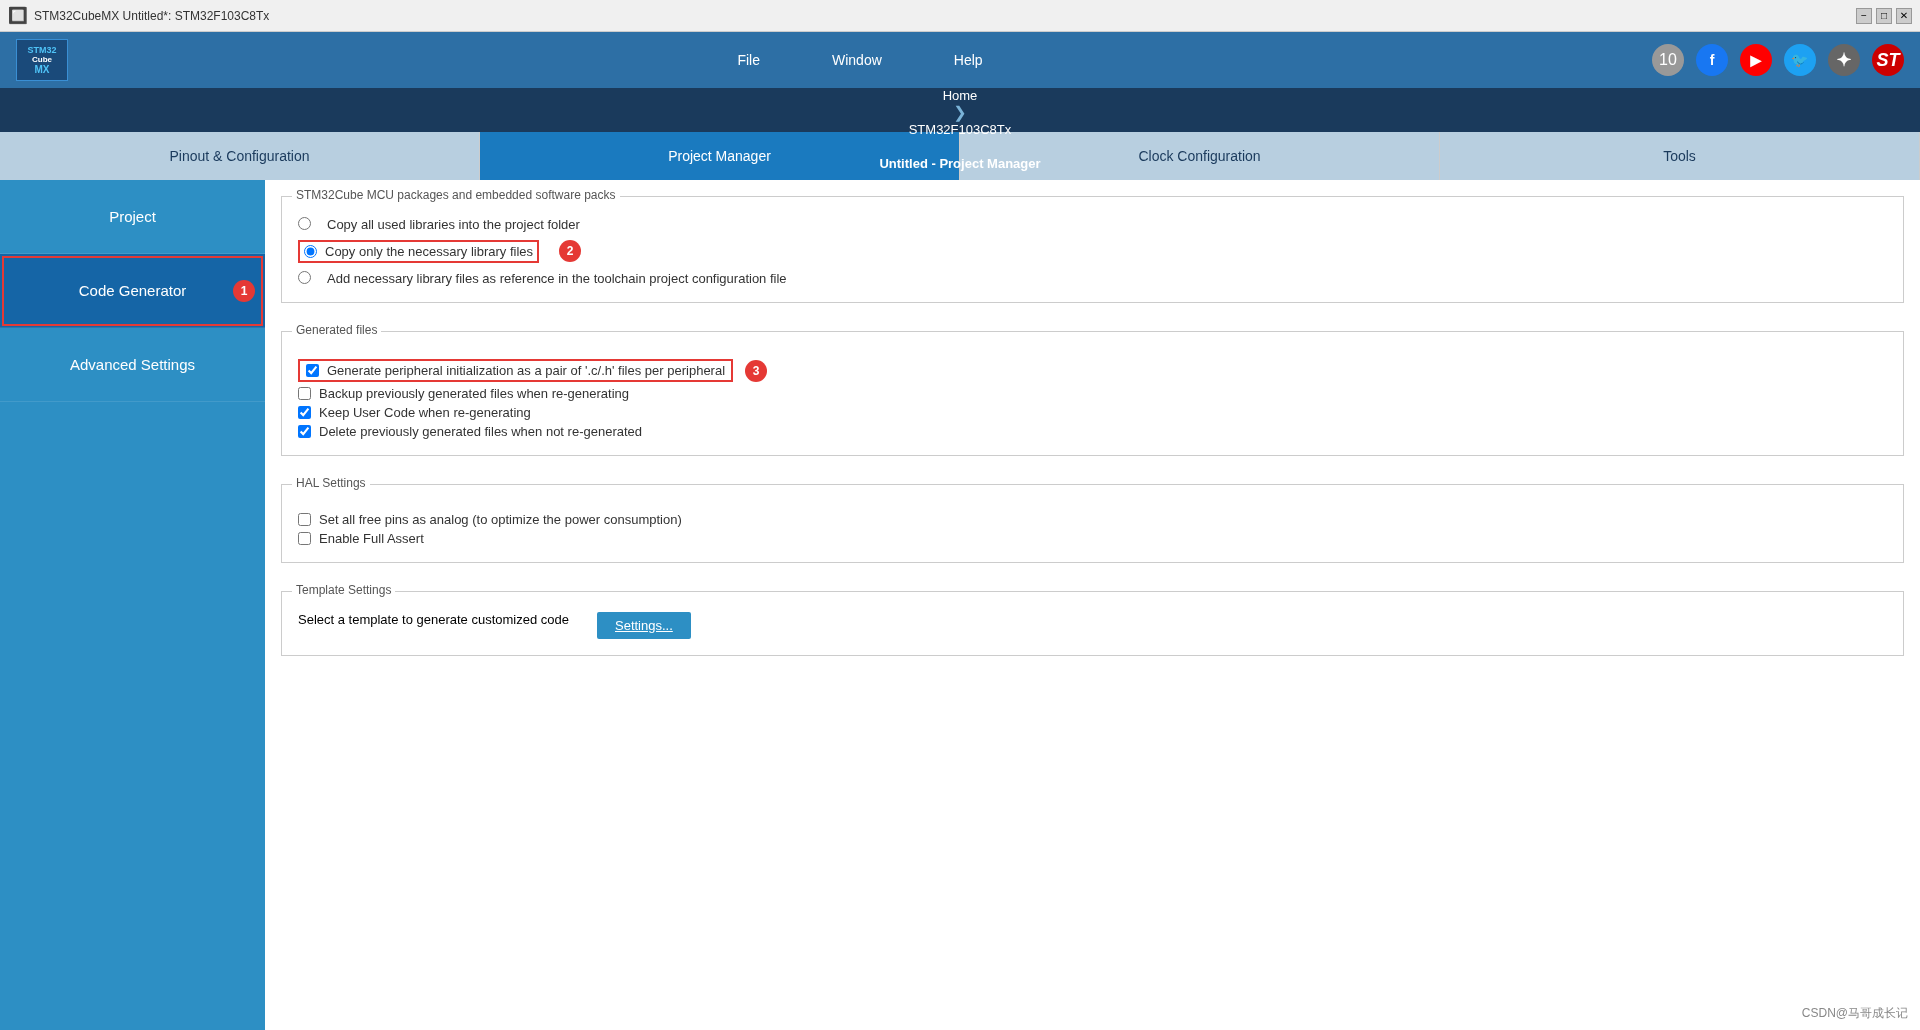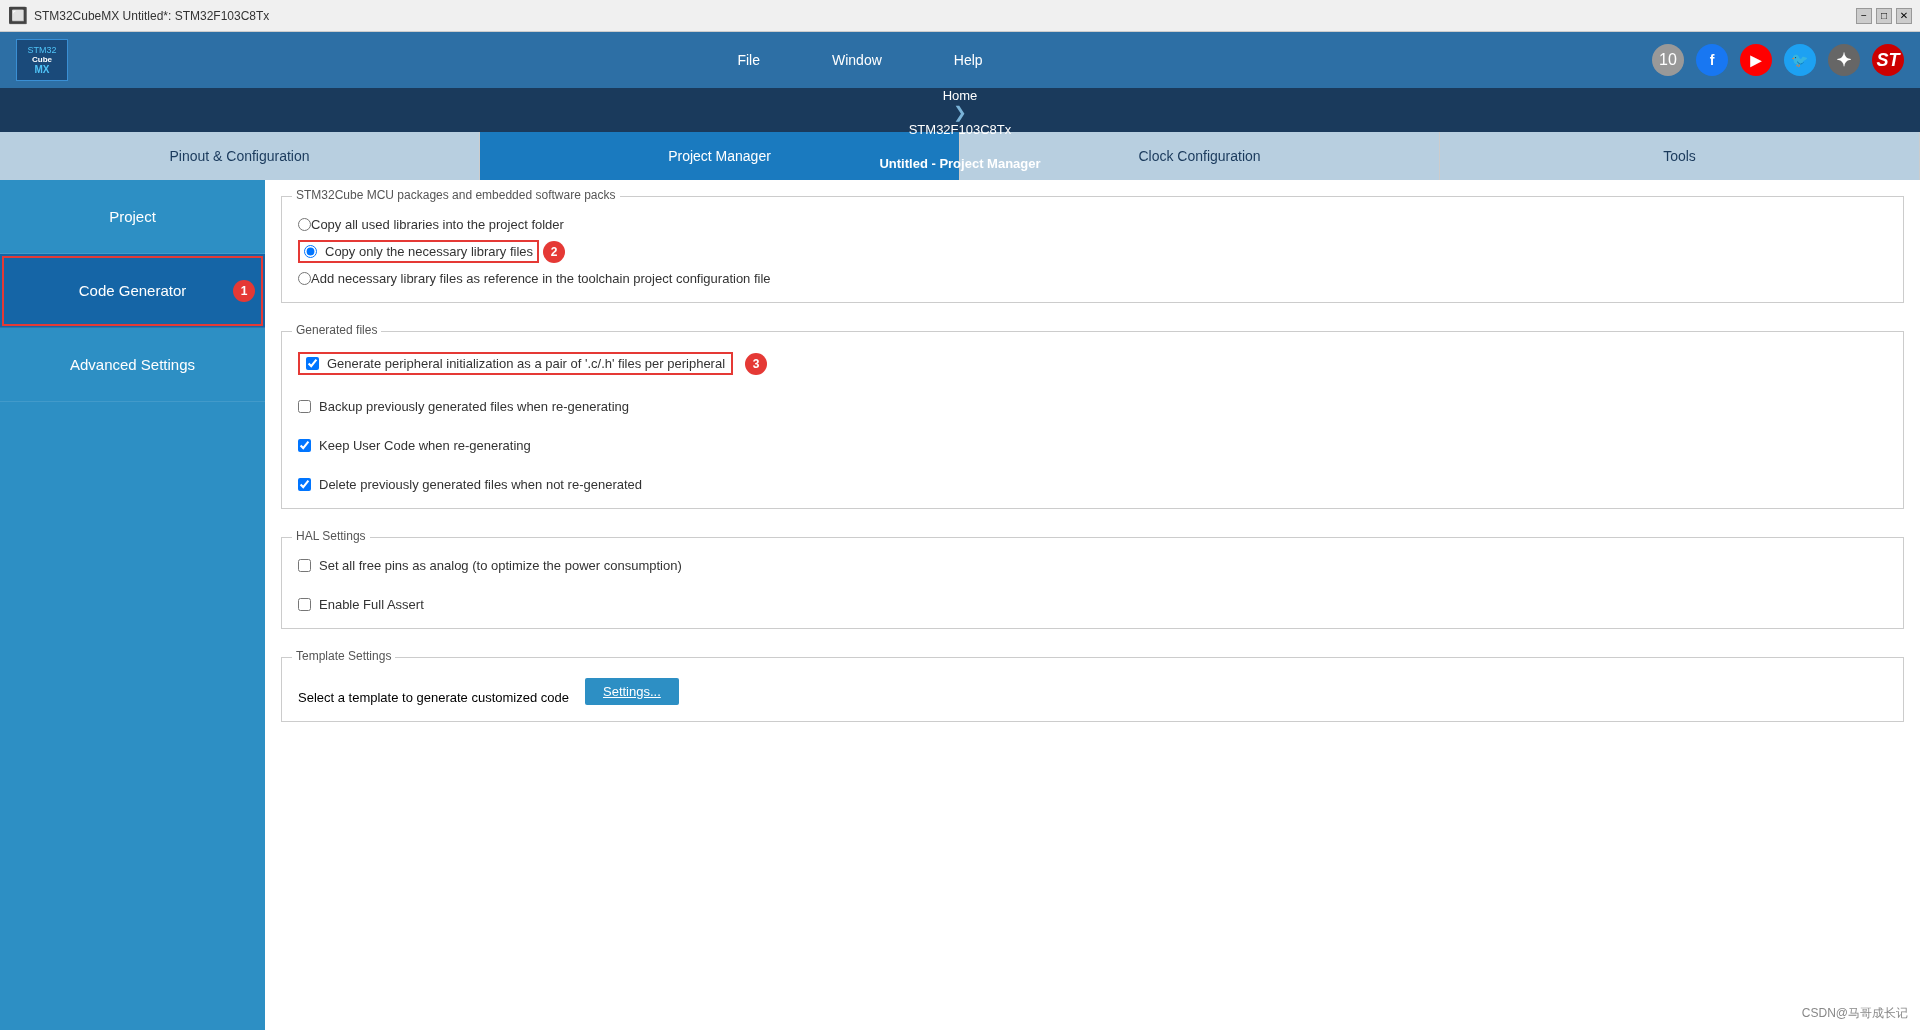--- a/index.html
+++ b/index.html
@@ -51,21 +51,21 @@
     }
     .logo-box {
       width: 52px; height: 42px;
       background: #1a4a7a;
       display: flex; flex-direction: column; align-items: center; justify-content: center;
       border: 1px solid #3a8fd4;
       font-size: 8px;
       color: white;
       font-weight: bold;
     }
-    .logo-stm { font-size: 9px; font-weight: normal; color: #4fc3f7; text-align: right; }
+    .logo-stm { font-size: 9px; font-weight: bold; color: #4fc3f7; text-align: right; }
     .logo-cube { font-size: 8px; color: white; }
     .logo-mx { font-size: 10px; color: #4fc3f7; font-weight: bold; }
     .menu-items {
       display: flex;
       gap: 56px;
       flex: 1;
       justify-content: center;
     }
     .menu-item {
       color: white;
@@ -228,25 +228,25 @@
       top: -9px;
       left: 10px;
       background: white;
       padding: 0 4px;
       font-size: 12px;
       color: #555;
     }
 
     
     .radio-group { display: flex; flex-direction: column; gap: 8px; margin-top: 8px; }
-    .radio-label { display: flex; align-items: center; gap: 0; font-size: 13px; color: #333; cursor: pointer; }
+    .radio-label { display: flex; align-items: flex-start; gap: 16px; font-size: 13px; color: #333; cursor: pointer; }
     .radio-label input[type="radio"] { cursor: pointer; }
 
     
-    .checkbox-group { display: flex; flex-direction: column; gap: 24px; margin-top: 8px; }
+    .checkbox-group { display: flex; flex-direction: column; gap: 4px; margin-top: 15px; }
     .checkbox-label { display: flex; align-items: center; gap: 8px; font-size: 13px; color: #333; cursor: pointer; }
     .checkbox-label input[type="checkbox"] { cursor: pointer; }
 
     
     .highlighted-option {
       border: 2px solid #e53935;
       display: inline-flex;
       align-items: center;
       gap: 8px;
       padding: 2px 4px;
@@ -274,22 +274,22 @@
       border: none;
       padding: 6px 18px;
       font-size: 13px;
       cursor: pointer;
       border-radius: 2px;
       text-decoration: underline;
     }
 
     .template-row {
       display: flex;
-      align-items: flex-end;
-      gap: 16px;
+      align-items: flex-start;
+      gap: 28px;
       margin-top: 8px;
     }
 
     .watermark {
       position: fixed;
       bottom: 8px;
       right: 12px;
       font-size: 12px;
       color: #888;
     }

